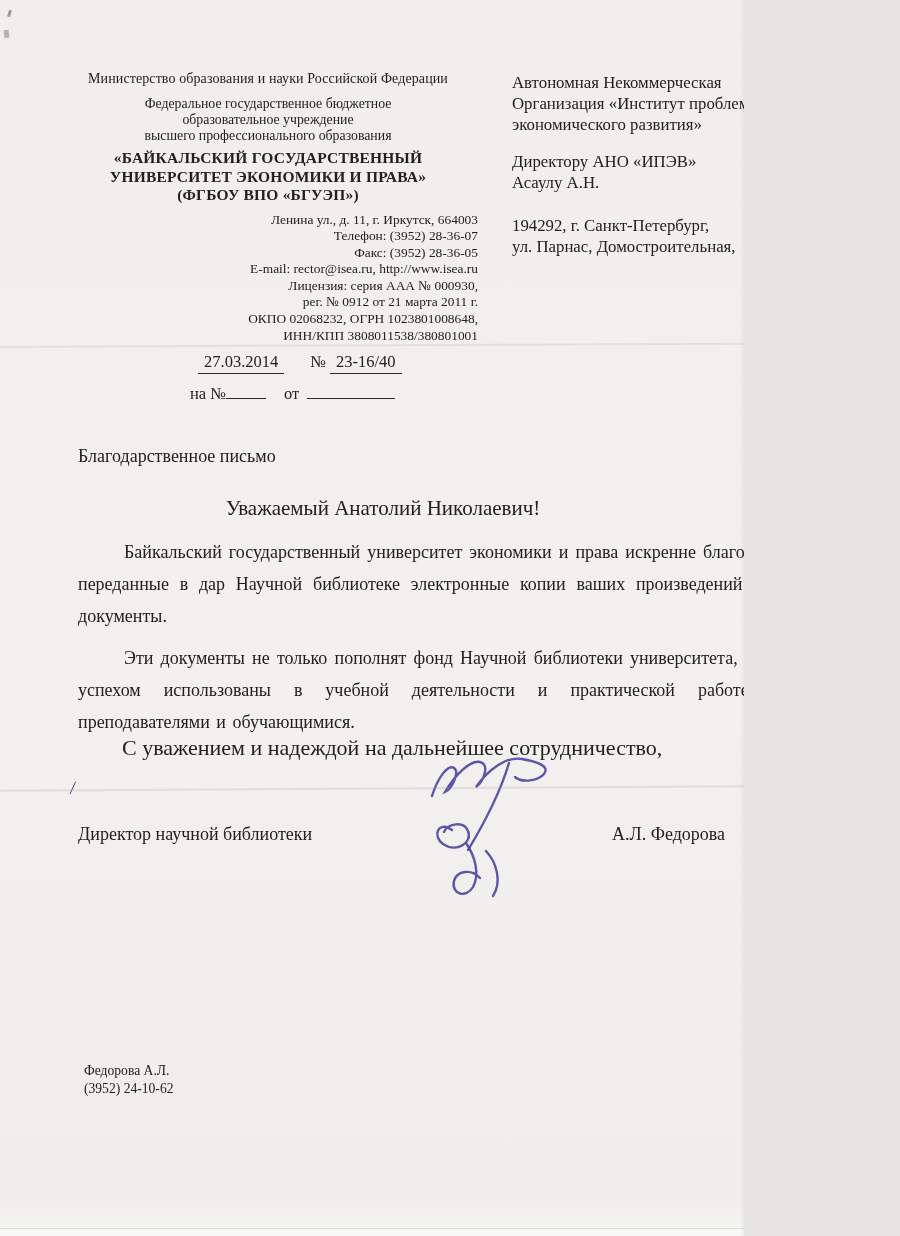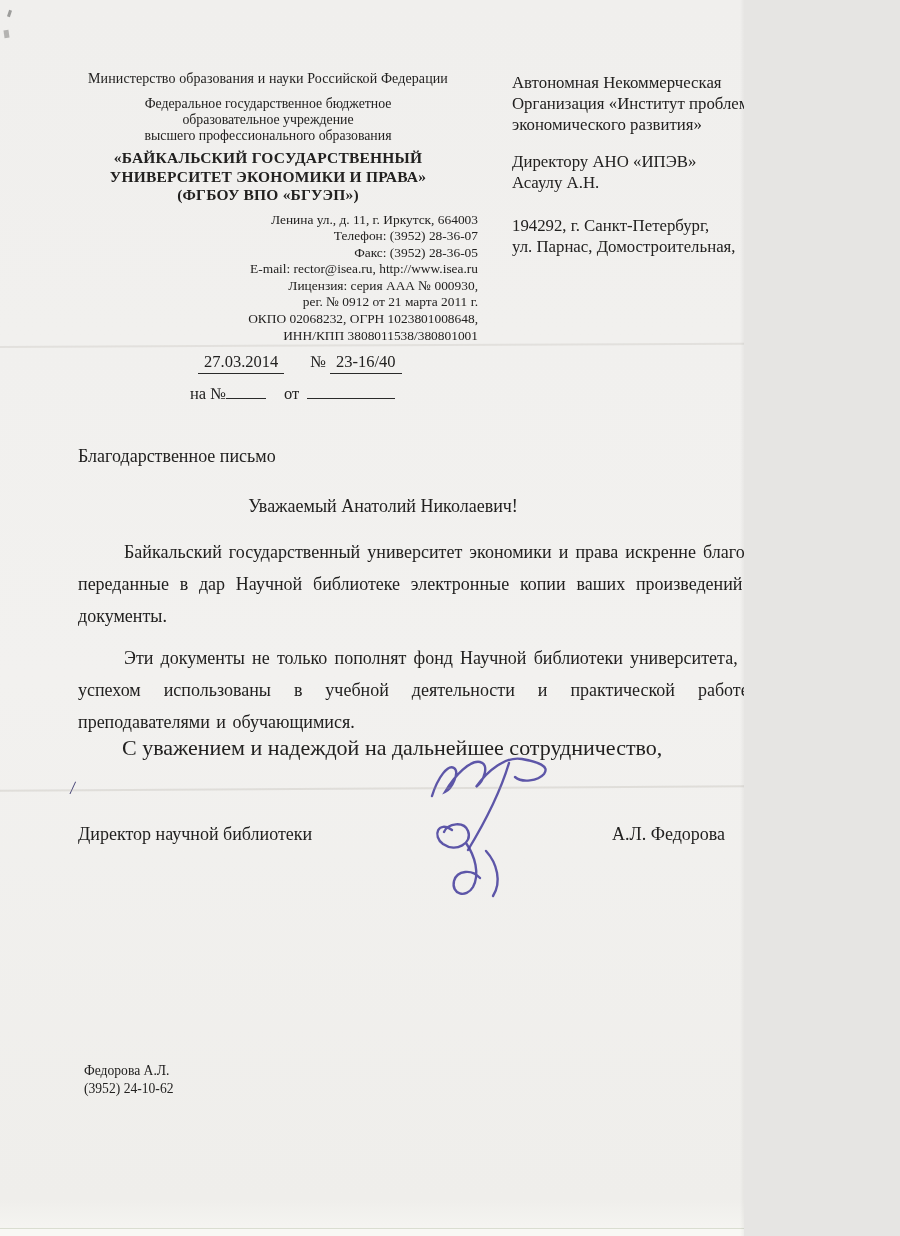--- a/index.html
+++ b/index.html
@@ -24,21 +24,21 @@
   .ref-row{position:absolute;top:384px;left:190px;font-size:16.5px;display:flex;align-items:baseline;}
   .blank{display:inline-block;border-bottom:1px solid #2a2a2a;height:14px;}
   .blank-num{width:40px;margin-right:18px;}
   .blank-date{width:88px;margin-left:8px;}
   
   .lh-right{position:absolute;top:72px;left:512px;width:345px;font-size:16.8px;line-height:21px;}
   .lh-right .gap1{height:16px;}
   .lh-right .gap2{height:22px;}
   
   .doc-type{position:absolute;top:446px;left:78px;font-size:18px;}
-  .salutation{position:absolute;top:496px;left:78px;width:610px;text-align:center;font-size:18px;}
+  .salutation{position:absolute;top:496px;left:78px;width:610px;text-align:center;font-size:21px;}
   .para{position:absolute;left:78px;width:767px;font-size:18px;line-height:32px;text-align:justify;text-indent:46px;}
   .para1{top:536px;}
   .para2{top:642px;word-spacing:2px;}
   .closing{position:absolute;top:735px;left:78px;font-size:22px;margin-left:44px;}
   .sig-row{position:absolute;left:0;width:900px;height:26px;}
   .sig-row1{top:779px;}
   .sig-row2{top:824px;}
   .sig-title{position:absolute;left:78px;font-size:18px;}
   .sig-name{position:absolute;left:612px;font-size:18px;}
   .stray-mark{position:absolute;left:70px;top:777px;font-size:19px;color:#3d3a70;transform:rotate(6deg);}

